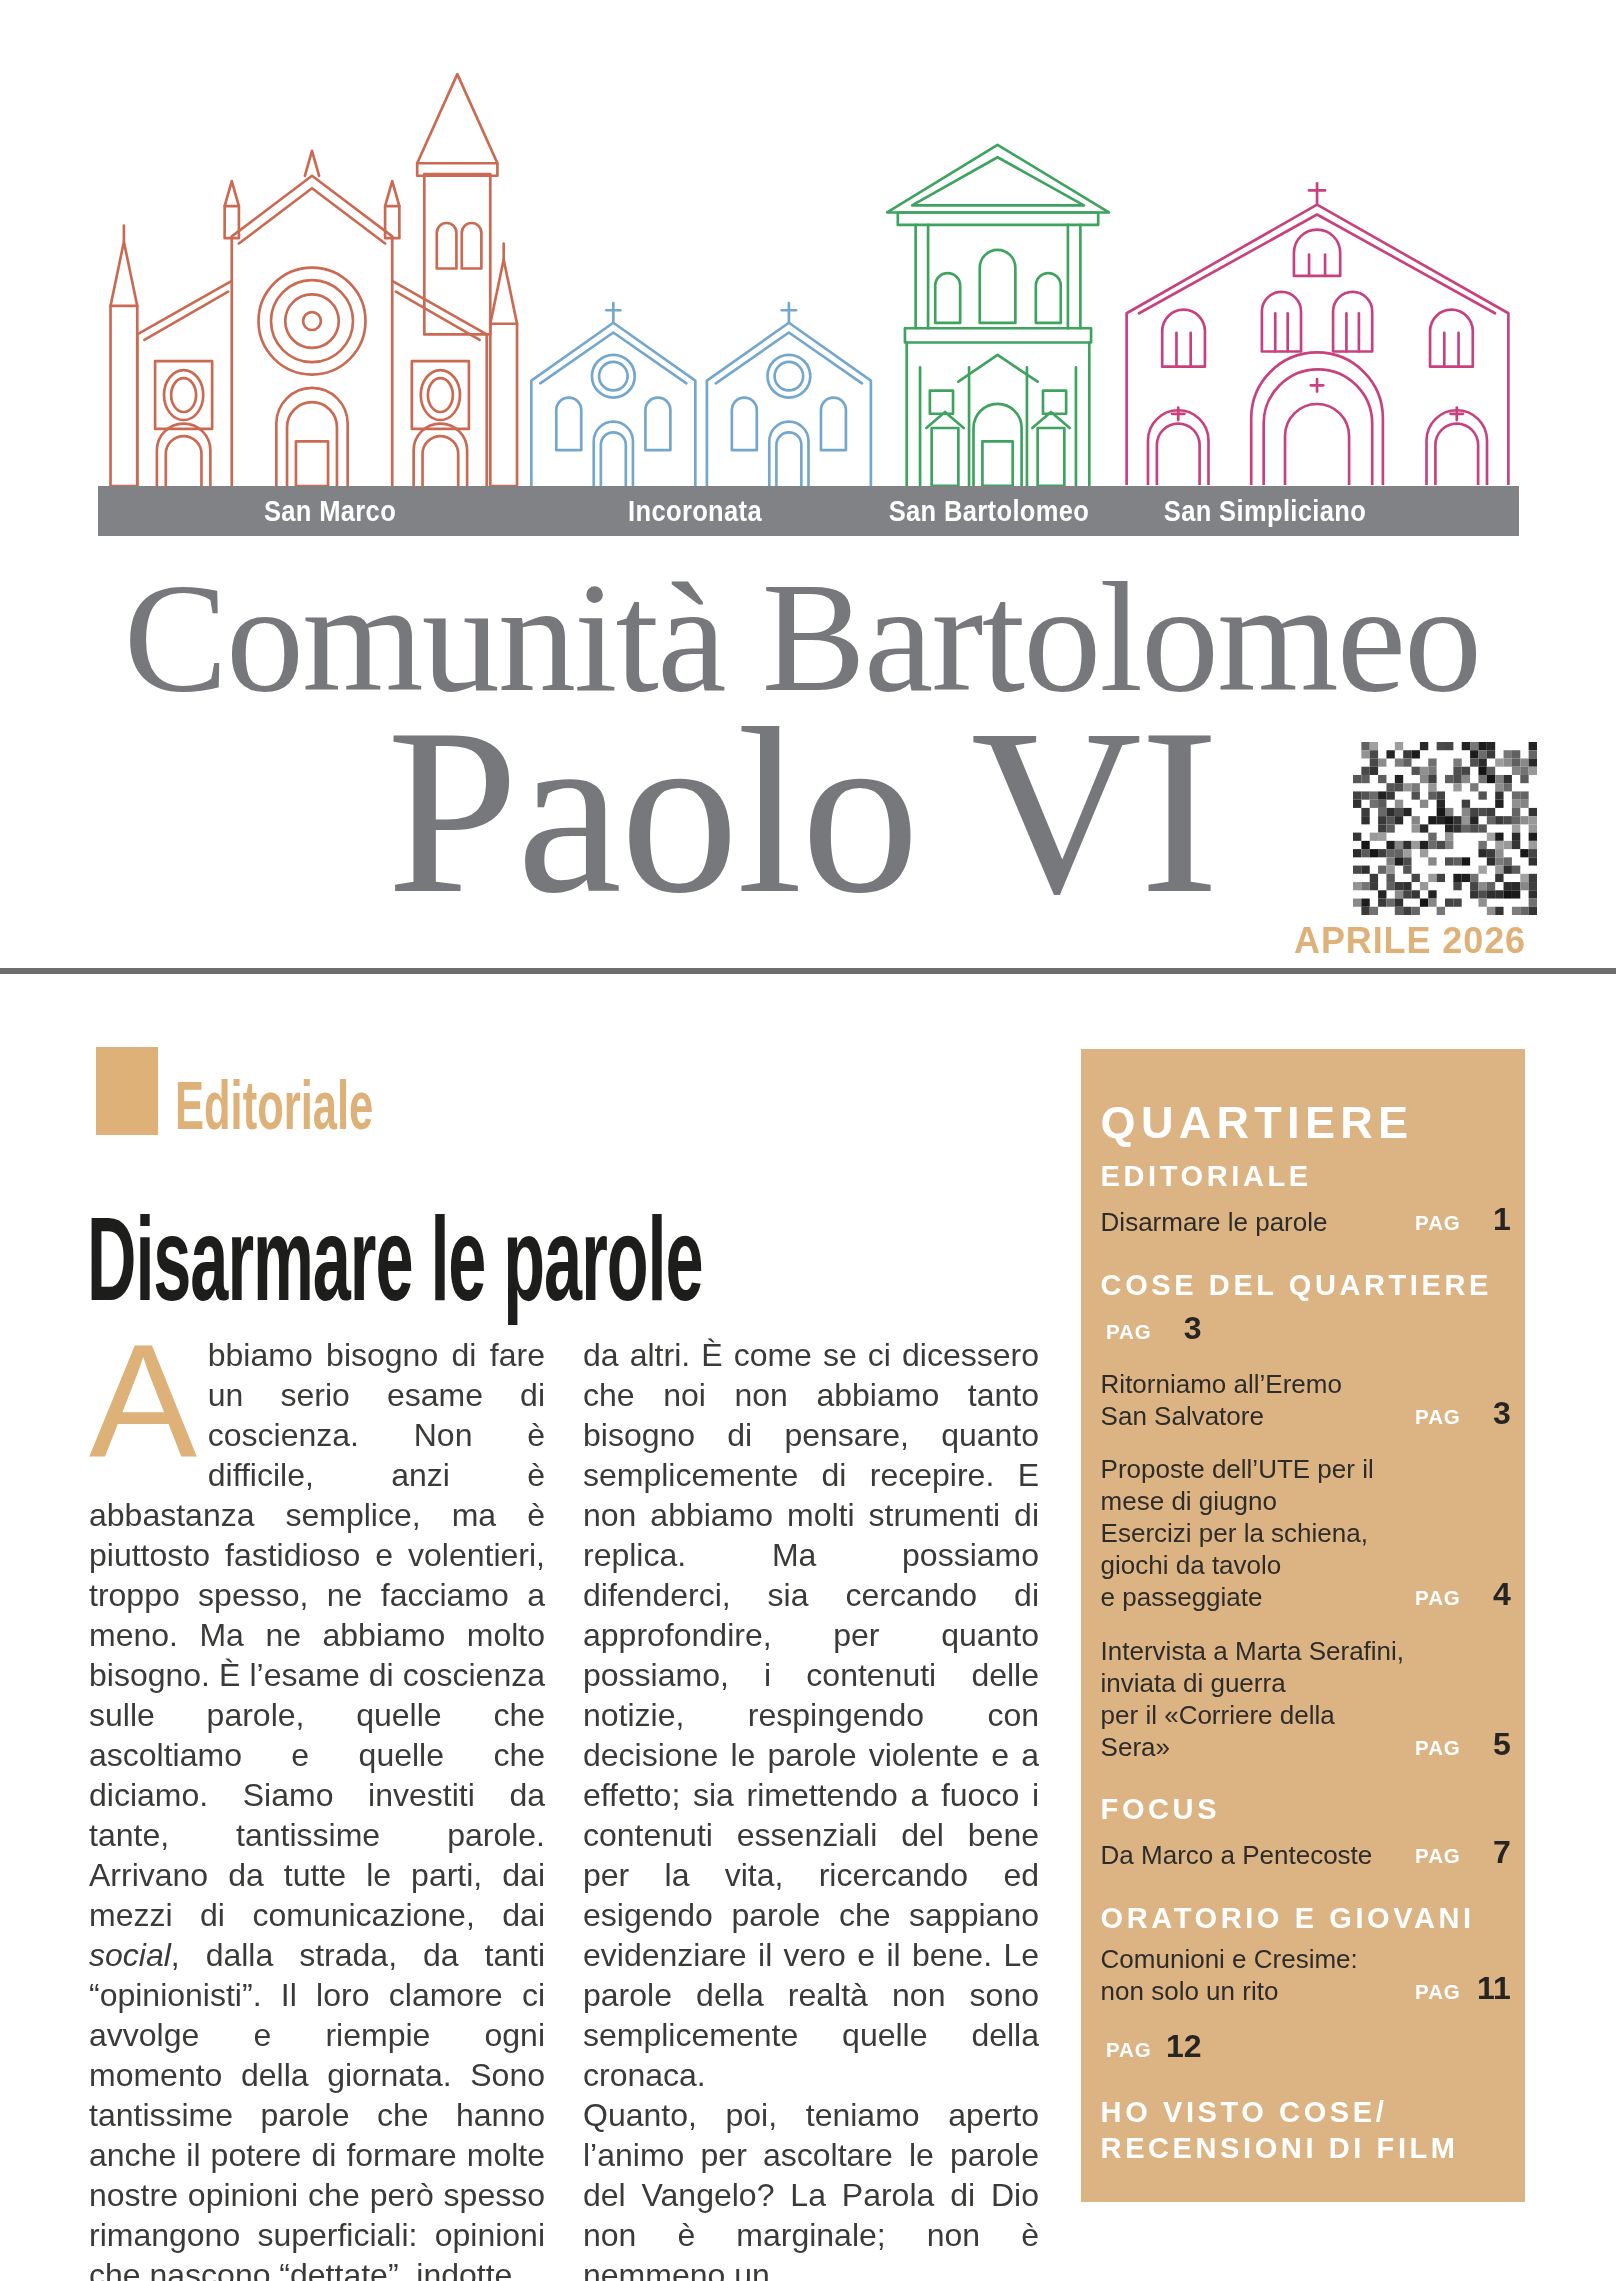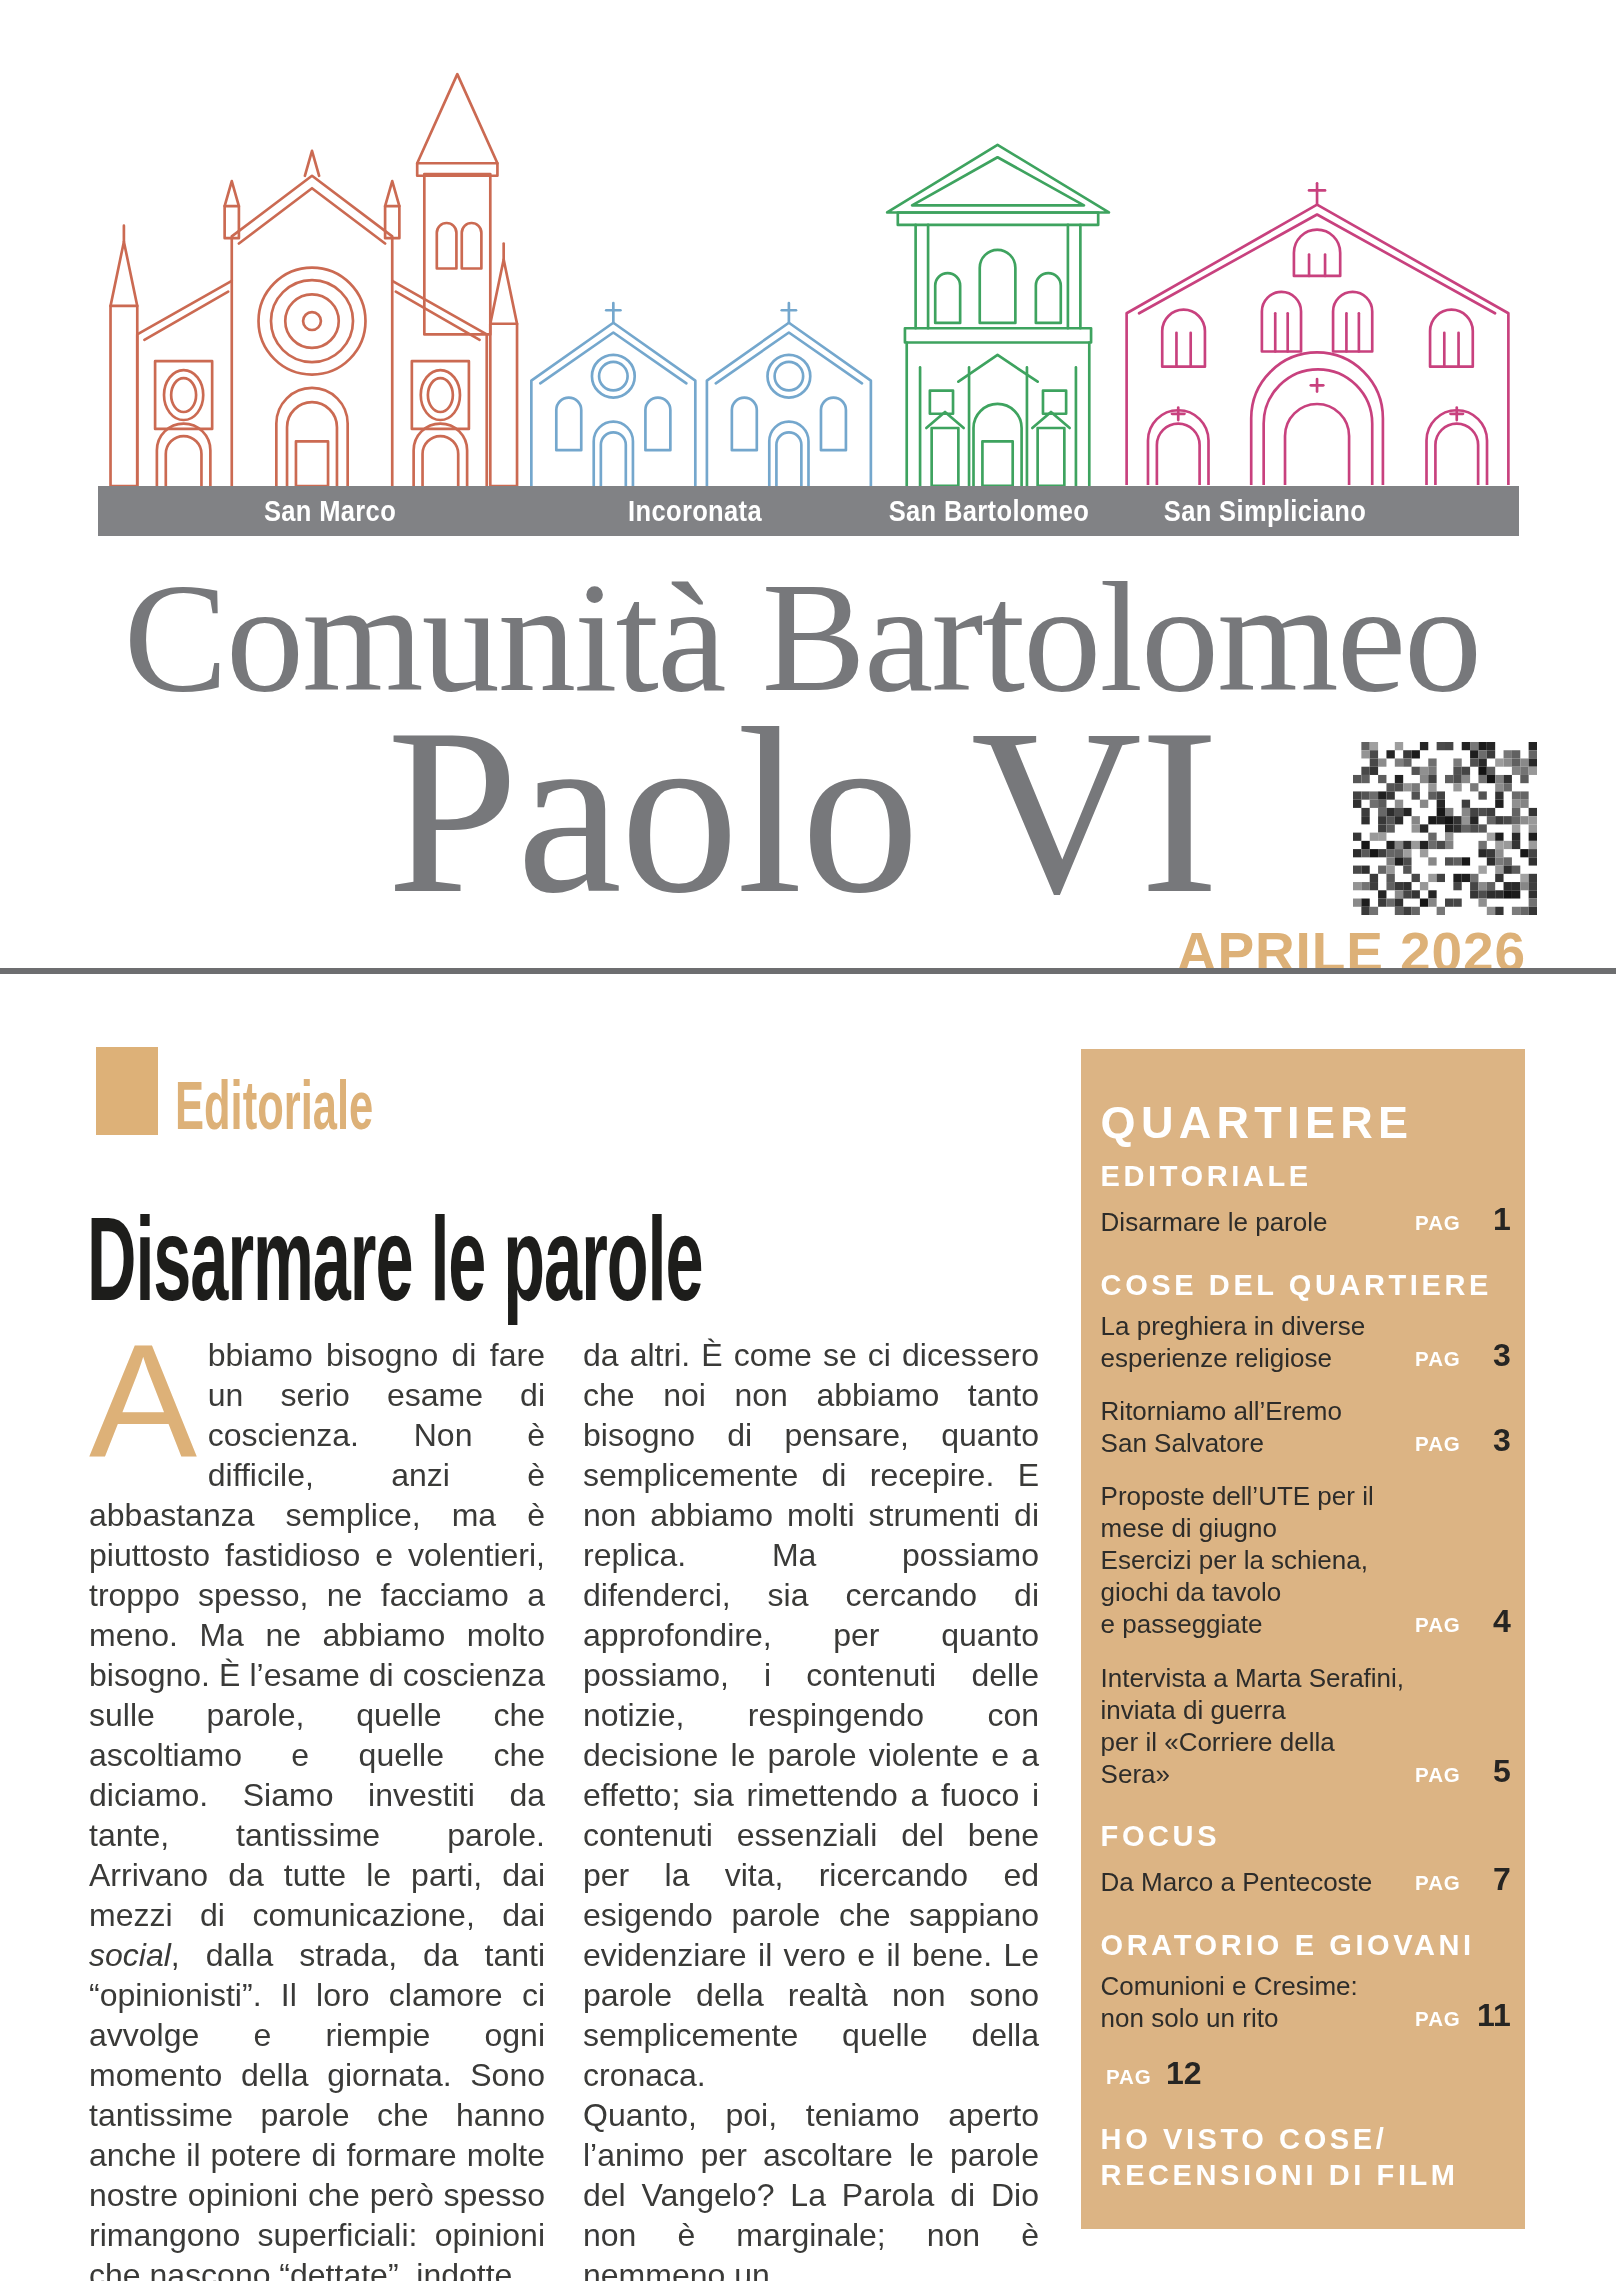--- a/index.html
+++ b/index.html
@@ -14,21 +14,21 @@
   .bar-label{position:absolute;top:50%;transform:translate(-50%,-50%) scaleX(.88);color:#fff;
              font-size:29px;font-weight:700;letter-spacing:0.4px;white-space:nowrap;}
 
   
   .masthead-line{position:absolute;left:89px;width:1426px;text-align:center;
                  font-family:"Liberation Serif",serif;color:var(--title_gray);line-height:1;}
   #title1{top:560px;font-size:156px;letter-spacing:-1.8px;}
   #title2{top:693px;font-size:237px;letter-spacing:-1.8px;}
   #qr{position:absolute;left:1353px;top:742px;width:184px;height:173px;}
   #qr svg{width:100%;height:100%;display:block;}
-  #issue{position:absolute;top:920px;right:90px;font-size:55px;font-weight:700;
+  #issue{position:absolute;top:920px;right:90px;font-size:36px;font-weight:700;
          color:var(--accent_tan);letter-spacing:0.9px;}
   #rule{position:absolute;left:0;top:968px;width:1616px;height:6.2px;background:var(--rule_gray);}
 
   
   #ed-square{position:absolute;left:96px;top:1047px;width:62px;height:88px;background:var(--accent_tan);}
   #ed-label{position:absolute;left:175px;top:1066px;font-size:68px;font-weight:700;
             color:var(--accent_tan);transform:scaleX(.64);transform-origin:left top;white-space:nowrap;}
   #headline{position:absolute;left:87px;top:1191px;font-size:118px;font-weight:700;letter-spacing:-1.8px;
             color:#1d1d1b;transform:scaleX(.58);transform-origin:left top;white-space:nowrap;}
 
@@ -487,21 +487,20 @@
         <div class="toc-heading first">EDITORIALE</div>
         <div class="toc-item">
           <div class="toc-item-text">Disarmare le parole</div>
           <div class="toc-pag">
             <span class="pag-label">PAG</span>
             <span class="pag-num">1</span>
           </div>
         </div>
         <div class="toc-heading">COSE DEL QUARTIERE</div>
         <div class="toc-item">
-          <div class="toc-item-text">La preghiera in diverse<br>esperienze religiose</div>
           <div class="toc-pag">
             <span class="pag-label">PAG</span>
             <span class="pag-num">3</span>
           </div>
         </div>
         <div class="toc-item">
           <div class="toc-item-text">Ritorniamo all’Eremo<br>San Salvatore</div>
           <div class="toc-pag">
             <span class="pag-label">PAG</span>
             <span class="pag-num">3</span>

